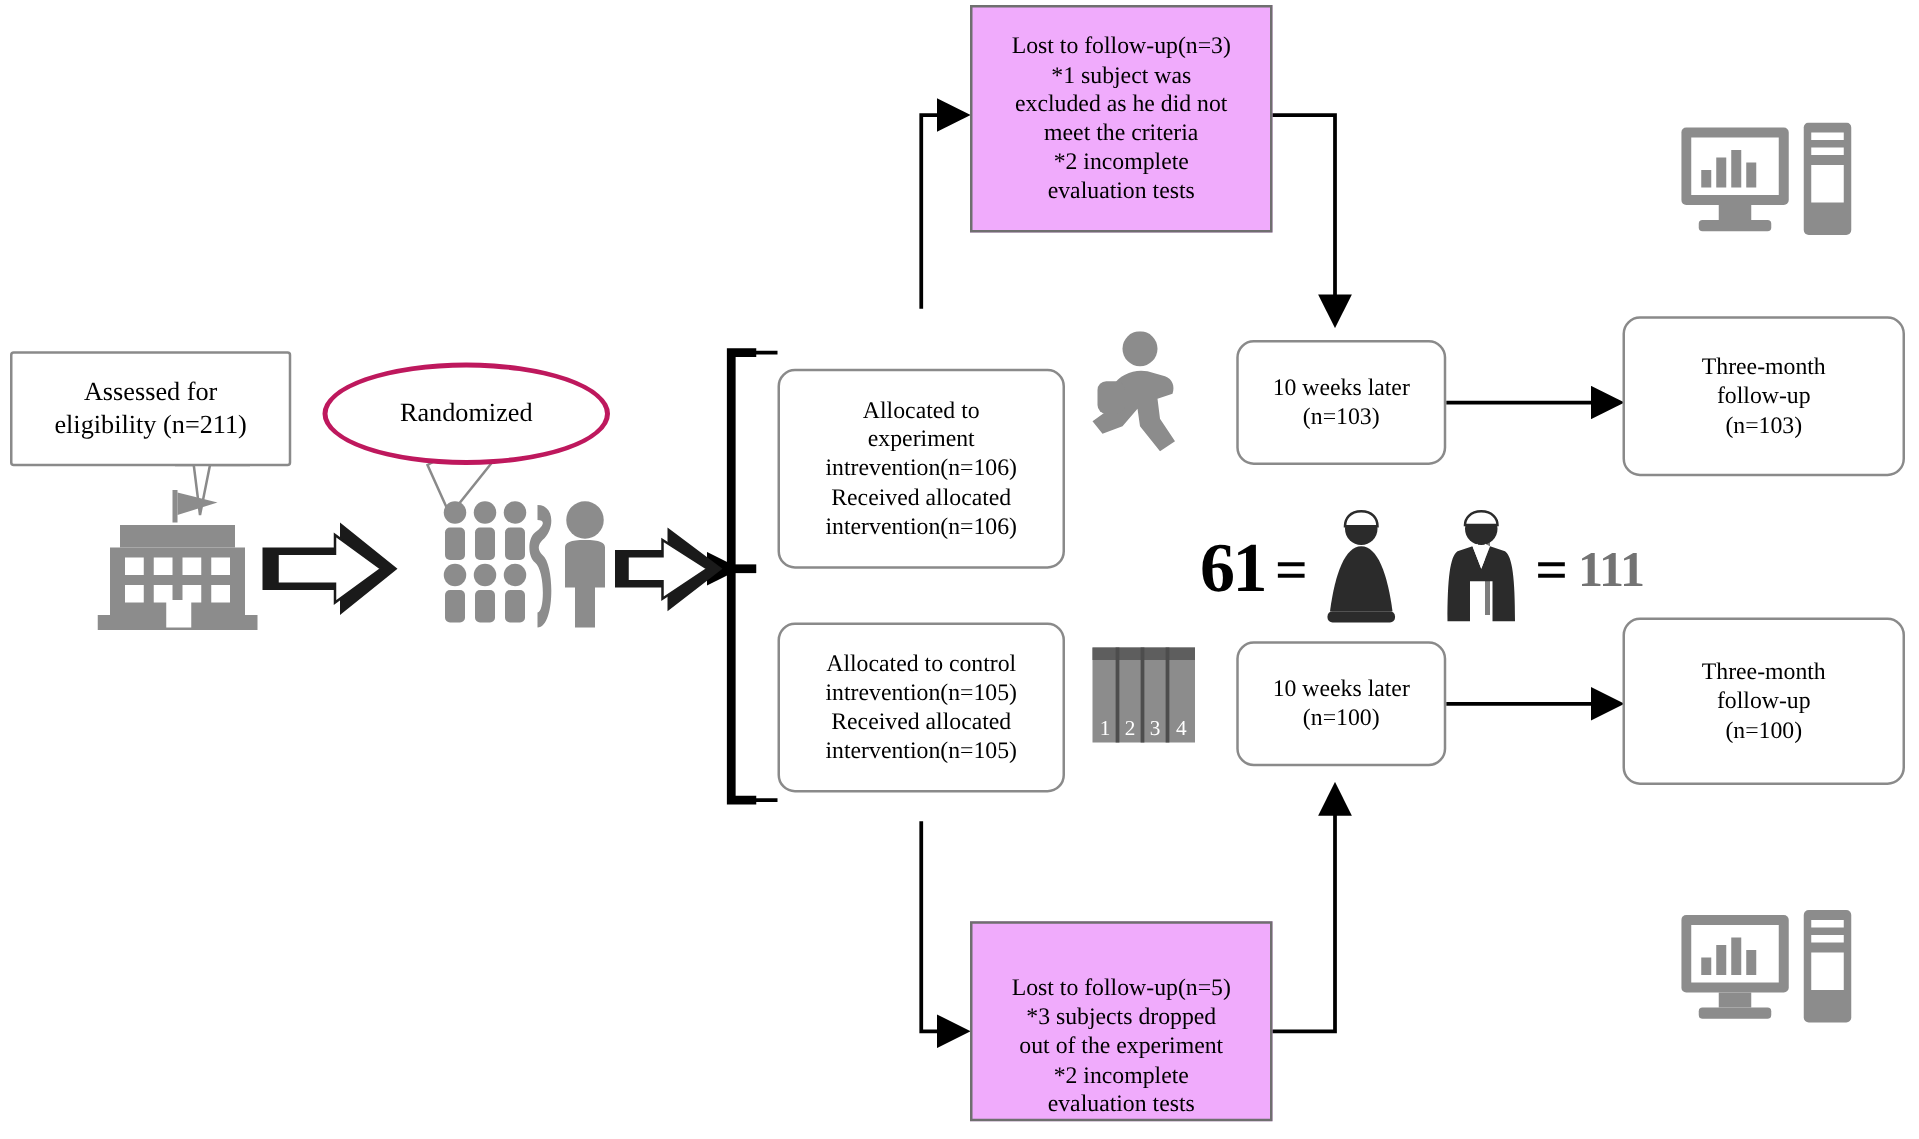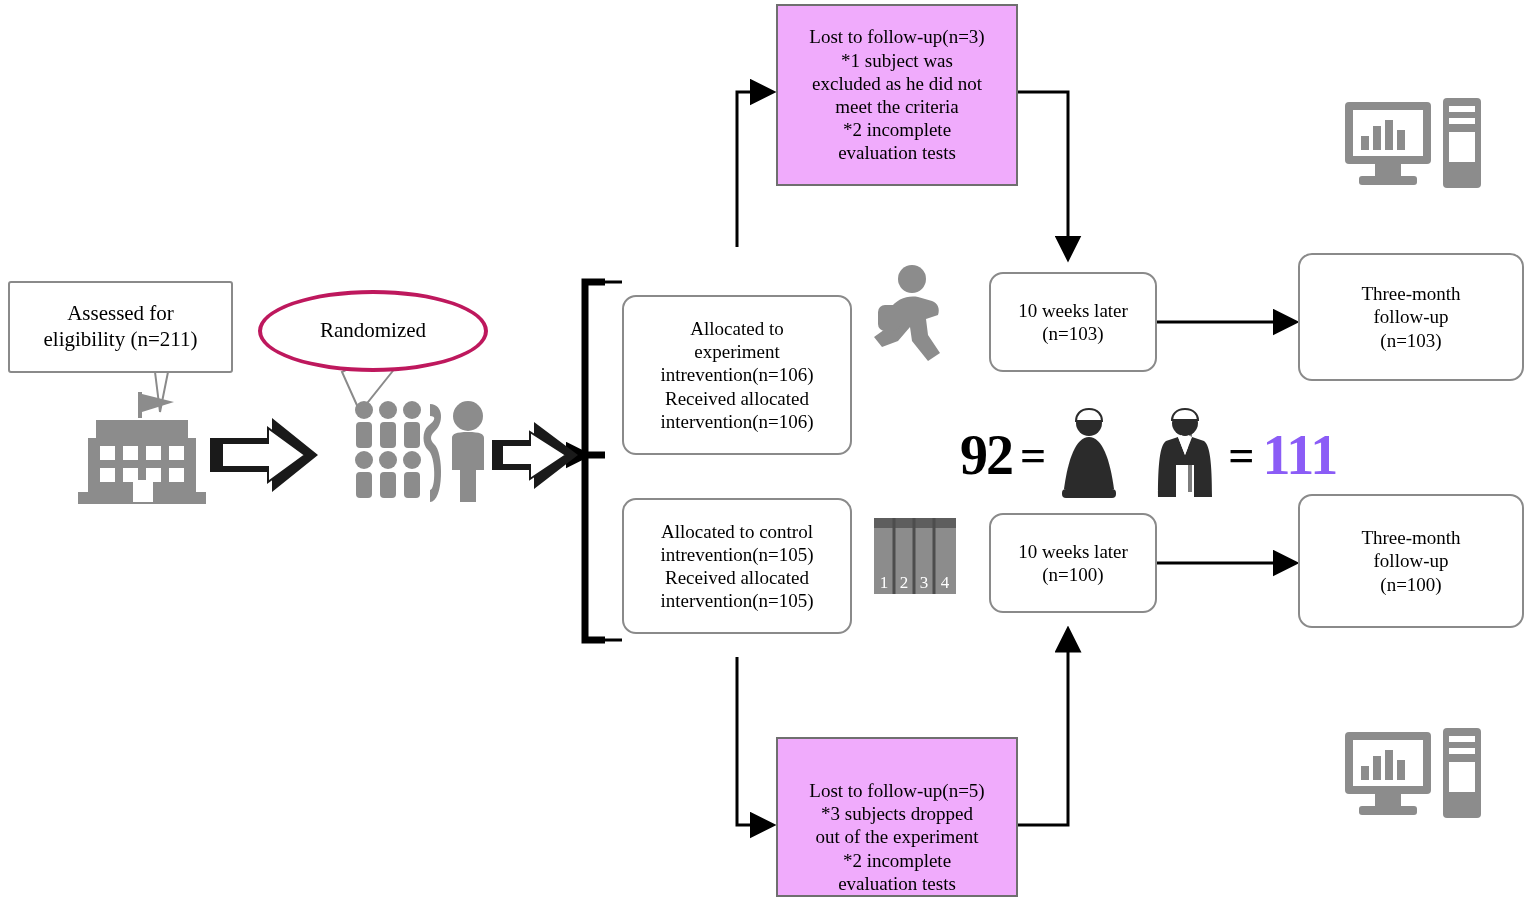--- a/index.html
+++ b/index.html
@@ -216,21 +216,21 @@
     <rect x="98" y="0" width="38" height="90" rx="4" fill="#8c8c8c"></rect>
     <g fill="#ffffff">
       <rect x="104" y="8" width="26" height="6"></rect>
       <rect x="104" y="20" width="26" height="6"></rect>
       <rect x="104" y="34" width="26" height="30"></rect>
     </g>
   </svg>
 
   <div class="icon-abs" style="left:960px; top:405px; width:450px; height:100px; display:flex; align-items:center;">
 
-    <div style="font-family:'Liberation Serif',serif; font-size:56px; font-weight:bold; color:#000; -webkit-text-stroke:0px; letter-spacing:-2px;">92</div>
+    <div style="font-family:'Liberation Serif',serif; font-size:56px; font-weight:bold; color:#000; -webkit-text-stroke:0px; letter-spacing:-2px;">61</div>
 
     <div style="font-family:'Liberation Serif',serif; font-size:46px; font-weight:bold; margin:0 8px;">=</div>
 
     <svg width="70" height="96" viewBox="0 0 70 96">
       <circle cx="35" cy="16" r="13" fill="#2b2b2b"></circle>
       <path d="M35,2 C44,2 48,8 48,14 L22,14 C22,8 26,2 35,2 Z" fill="#ffffff" stroke="#2b2b2b" stroke-width="2"></path>
       <path d="M35,30 C48,30 56,52 60,82 L10,82 C14,52 22,30 35,30 Z" fill="#2b2b2b"></path>
       <rect x="8" y="82" width="54" height="9" rx="4" fill="#2b2b2b"></rect>
     </svg>
 
@@ -238,21 +238,21 @@
 
     <svg width="70" height="96" viewBox="0 0 70 96">
       <circle cx="35" cy="16" r="13" fill="#2b2b2b"></circle>
       <path d="M35,2 C44,2 48,8 48,13 L22,13 C22,8 26,2 35,2 Z" fill="#ffffff" stroke="#2b2b2b" stroke-width="2"></path>
       <path d="M16,34 L28,30 L35,48 L42,30 L54,34 C60,38 62,56 62,90 L44,90 L44,58 L26,58 L26,90 L8,90 C8,56 10,38 16,34 Z" fill="#2b2b2b"></path>
       <path d="M28,30 L35,48 L42,30 L38,28 L35,36 L32,28 Z" fill="#ffffff"></path>
     </svg>
 
     <div style="font-family:'Liberation Serif',serif; font-size:46px; font-weight:bold; margin:0 8px;">=</div>
 
-    <div style="font-family:'Liberation Serif',serif; font-size:56px; font-weight:bold; color:#8b5cf6; letter-spacing:-1px;text-align:right;">111</div>
+    <div style="font-family:'Liberation Serif',serif; font-size:40px; font-weight:bold; color:#737373; letter-spacing:-1px;text-align:right;">111</div>
   </div>
 
   <div class="node callout-rect" style="left:8px; top:281px; width:225px; height:92px;">
     <span class="txt">Assessed for
 eligibility (n=211)</span>
   </div>
 
   <div class="node ellipse" style="left:258px; top:290px; width:230px; height:82px;">
     <span class="txt">Randomized</span>
   </div>

